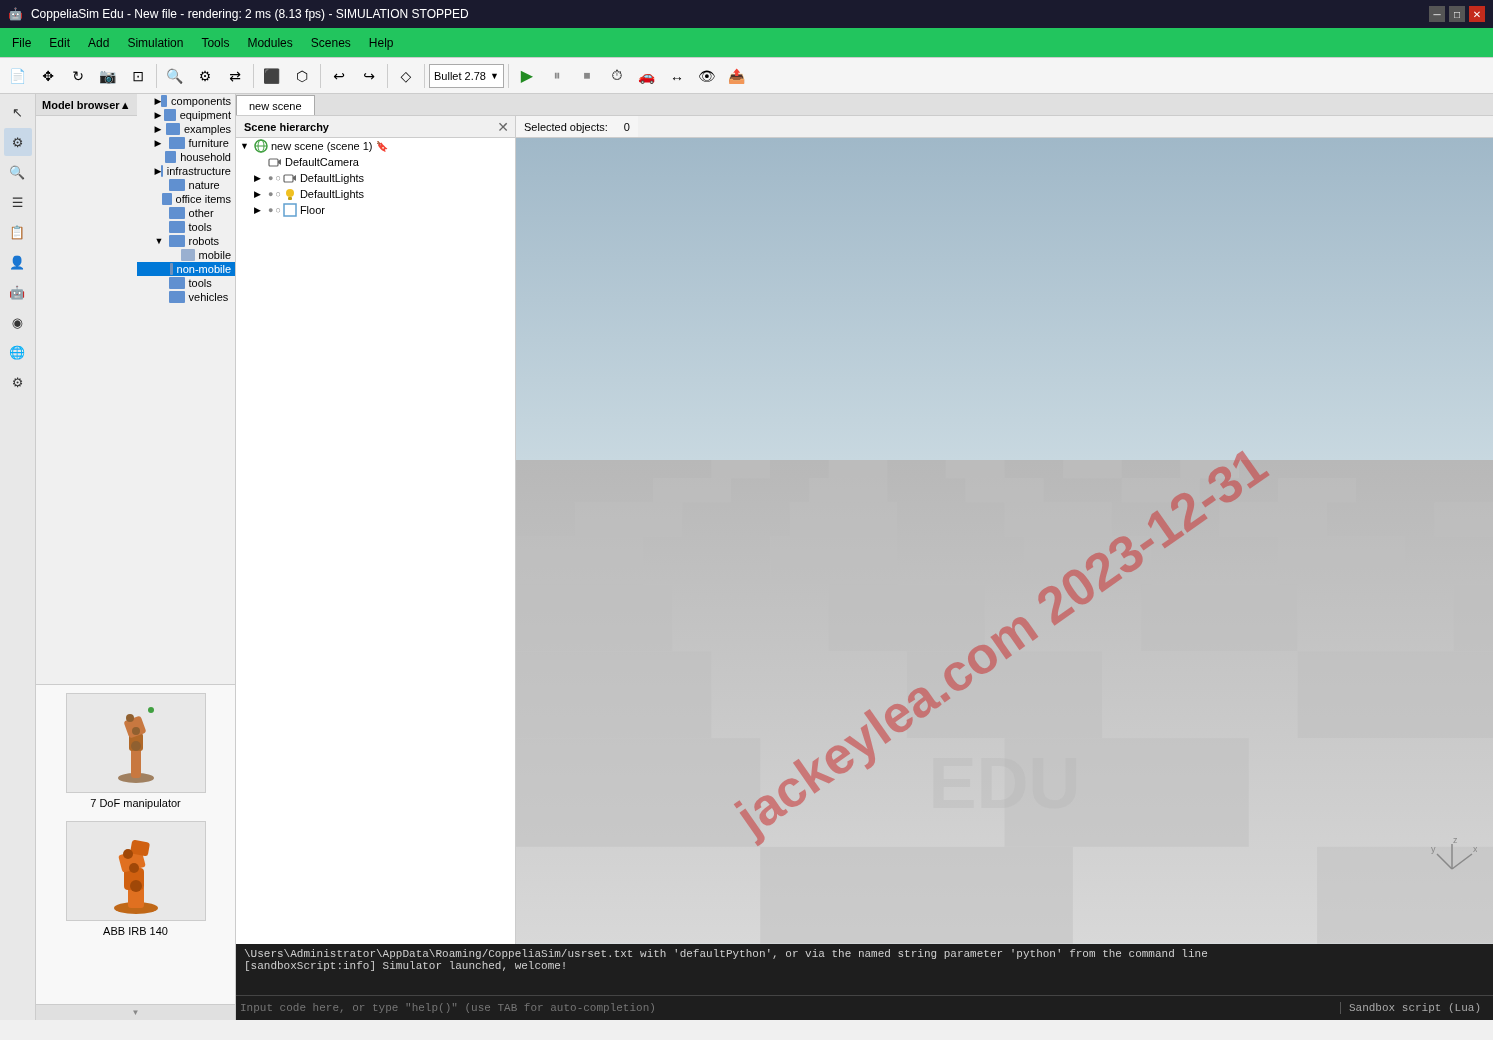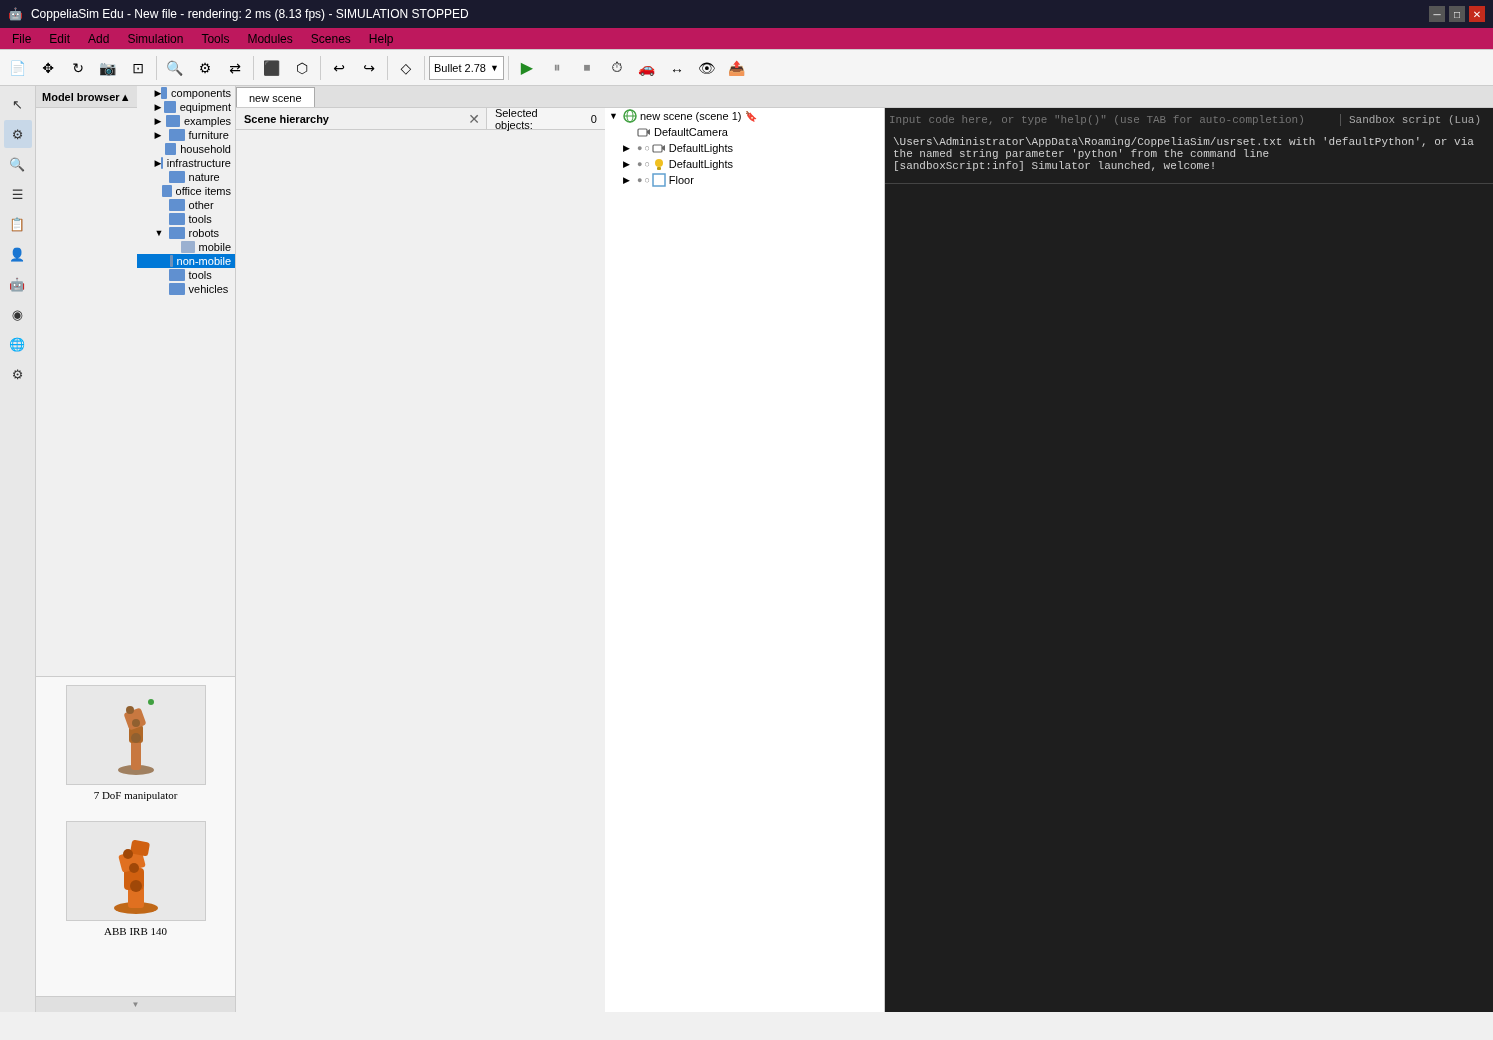--- a/index.html
+++ b/index.html
@@ -15,23 +15,23 @@
       padding: 0 8px;
       justify-content: space-between;
       font-size: 12px;
     }
     #title-bar-left { display: flex; align-items: center; gap: 8px; }
     #title-bar-controls { display: flex; gap: 4px; }
     .title-btn { width: 16px; height: 16px; background: #555; border: none; color: #fff; font-size: 10px; cursor: pointer; display: flex; align-items: center; justify-content: center; }
 
     
     #menu-bar {
-      background: #be185d;
+      background: #22c55e;
       border-bottom: 1px solid #ccc;
-      height: 22px;
+      height: 30px;
       display: flex;
       align-items: center;
       padding: 0 4px;
       gap: 2px;
     }
     .menu-item { padding: 2px 8px; cursor: pointer; font-size: 12px; }
 
     
     #toolbar {
       background: #f5f5f5;
@@ -110,22 +110,21 @@
 
     
     #model-preview {
       border-top: 1px solid #ccc;
       height: 320px;
       overflow-y: auto;
       background: #f8f8f8;
       padding: 8px;
       display: flex;
       flex-direction: column;
-      gap: 20px;
-      font-family: Liberation Serif, serif;
+      gap: 12px;
     }
     .model-card {
       display: flex;
       flex-direction: column;
       align-items: center;
       gap: 4px;
     }
     .model-thumbnail {
       width: 140px;
       height: 100px;
@@ -164,21 +163,21 @@
       height: 20px;
       display: flex;
       align-items: center;
     }
     .scene-tab.active { background: #fff; }
 
     
     #scene-main {
       flex: 1;
       display: flex;
-      flex-direction: row;
+      flex-direction: column;
       position: relative;
     }
     #scene-hierarchy-bar {
       display: flex;
       align-items: center;
       background: #f0f0f0;
       border-bottom: 1px solid #ccc;
       height: 22px;
     }
     #scene-hierarchy-title {
@@ -193,21 +192,21 @@
       font-size: 14px;
       color: #666;
     }
     #selected-objects-bar {
       display: flex;
       align-items: center;
       background: #f5f5f5;
       border-bottom: 1px solid #ccc;
       height: 22px;
       padding: 0 8px;
-      gap: 24px;
+      gap: 16px;
     }
     #selected-objects-bar span { font-size: 11px; }
 
     
     #scene-content {
       flex: 1;
       display: flex;
     }
     #scene-hierarchy-panel {
       width: 280px;
@@ -704,24 +703,24 @@
               <line x1="25" y1="35" x2="10" y2="20" stroke="#888" stroke-width="1.5"></line>
               <text x="4" y="18" font-size="9" fill="#888">y</text>
               <line x1="25" y1="35" x2="25" y2="10" stroke="#888" stroke-width="1.5"></line>
               <text x="26" y="9" font-size="9" fill="#888">z</text>
             </svg>
           </div>
         </div>
       </div>
 
       <div id="console-area">
+        <div id="console-output">
+          <div style="color:#d0d0d0; font-size:11px;">\Users\Administrator\AppData\Roaming/CoppeliaSim/usrset.txt with 'defaultPython', or via the named string parameter 'python' from the command line</div>
+          <div style="color:#d0d0d0; font-size:11px;">[sandboxScript:info] Simulator launched, welcome!</div>
+        </div>
         <div id="console-input-row">
           <input id="console-input" type="text" placeholder="Input code here, or type &quot;help()&quot; (use TAB for auto-completion)" style="flex: 1 1 0%; background: transparent; border: none; color: rgb(208, 208, 208); font-family: &quot;Courier New&quot;, monospace; font-size: 11px; outline: none;">
           <div id="console-script-type">Sandbox script (Lua)</div>
-        </div>
-        <div id="console-output">
-          <div style="color:#d0d0d0; font-size:11px;">\Users\Administrator\AppData\Roaming/CoppeliaSim/usrset.txt with 'defaultPython', or via the named string parameter 'python' from the command line</div>
-          <div style="color:#d0d0d0; font-size:11px;">[sandboxScript:info] Simulator launched, welcome!</div>
         </div>
       </div>
     </div>
   </div>
 </div>
 
 </body></html>

